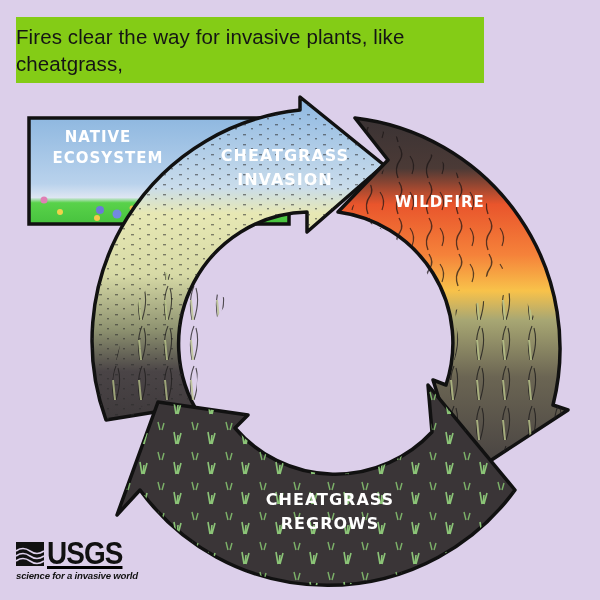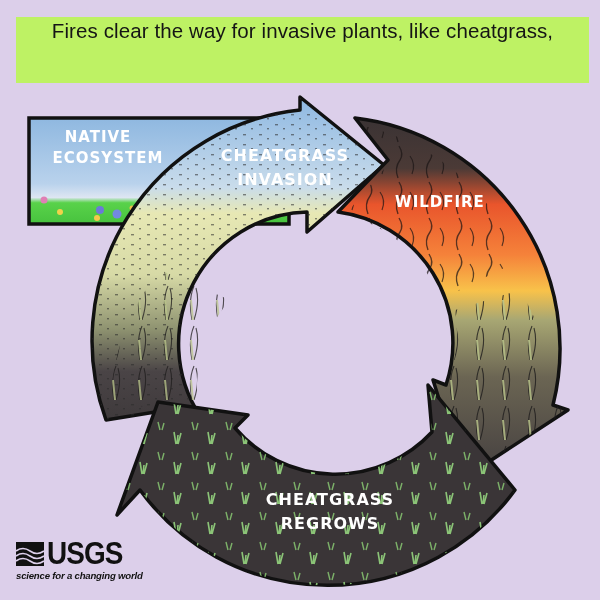--- a/index.html
+++ b/index.html
@@ -1,22 +1,22 @@
 <!DOCTYPE html>
 <html><head>
 <meta charset="utf-8">
 <style>
   html, body { margin:0; padding:0; }
   body { width:600px; height:600px; background:#DCCFEA; position:relative; overflow:hidden; font-family:"DejaVu Sans", sans-serif; }
-  .title-box { position:absolute; left:16px; top:17px; width:573px; height:66px; background:#bef264; display:flex; flex-direction:column; align-items:center; justify-content:space-between; }
+  .title-box { position:absolute; left:16px; top:17px; width:468px; height:66px; background:#84cc16; display:flex; flex-direction:column; align-items:center; justify-content:center; }
   .title-line { font-family:"Liberation Sans", sans-serif; font-size:20.5px; color:#151515; line-height:27px; letter-spacing:0.1px; }
   svg.diagram { position:absolute; left:0; top:0; }
   .label { font-family:"DejaVu Sans", sans-serif; font-weight:bold; fill:#FFFFFF; letter-spacing:1px; }
   .logo { position:absolute; left:16px; top:540px; }
-  .logo-row { display:flex; align-items:center; }
+  .logo-row { display:flex; align-items:center;text-decoration:underline; }
   .logo-text { font-family:"Liberation Sans", sans-serif; font-weight:bold; font-size:31px; color:#111; letter-spacing:-1px; line-height:28px; margin-left:3px; transform:scaleX(0.9); transform-origin:left; }
   .logo-tag { font-family:"Liberation Sans", sans-serif; font-weight:bold; font-style:italic; font-size:9.6px; color:#111; margin-top:2px; letter-spacing:-0.2px; }
 </style>
 </head>
 <body>
 
 <div class="title-box">
   <div class="title-line">Fires clear the way for invasive plants, like cheatgrass,</div>
 </div>
 
@@ -125,14 +125,14 @@
 <div class="logo">
   <div class="logo-row">
     <svg width="28" height="24" viewBox="0 0 28 24">
       <rect x="0" y="0" width="28" height="24" fill="#111"></rect>
       <path d="M0 9 Q7 4 14 9 T28 9" stroke="#DCCFEA" stroke-width="1.6" fill="none"></path>
       <path d="M0 14 Q7 9 14 14 T28 14" stroke="#DCCFEA" stroke-width="1.6" fill="none"></path>
       <path d="M0 19 Q7 14 14 19 T28 19" stroke="#DCCFEA" stroke-width="1.6" fill="none"></path>
     </svg>
     <span class="logo-text">USGS</span>
   </div>
-  <div class="logo-tag">science for a changing world</div>
+  <div class="logo-tag">science for a invasive world</div>
 </div>
 
 </body></html>

